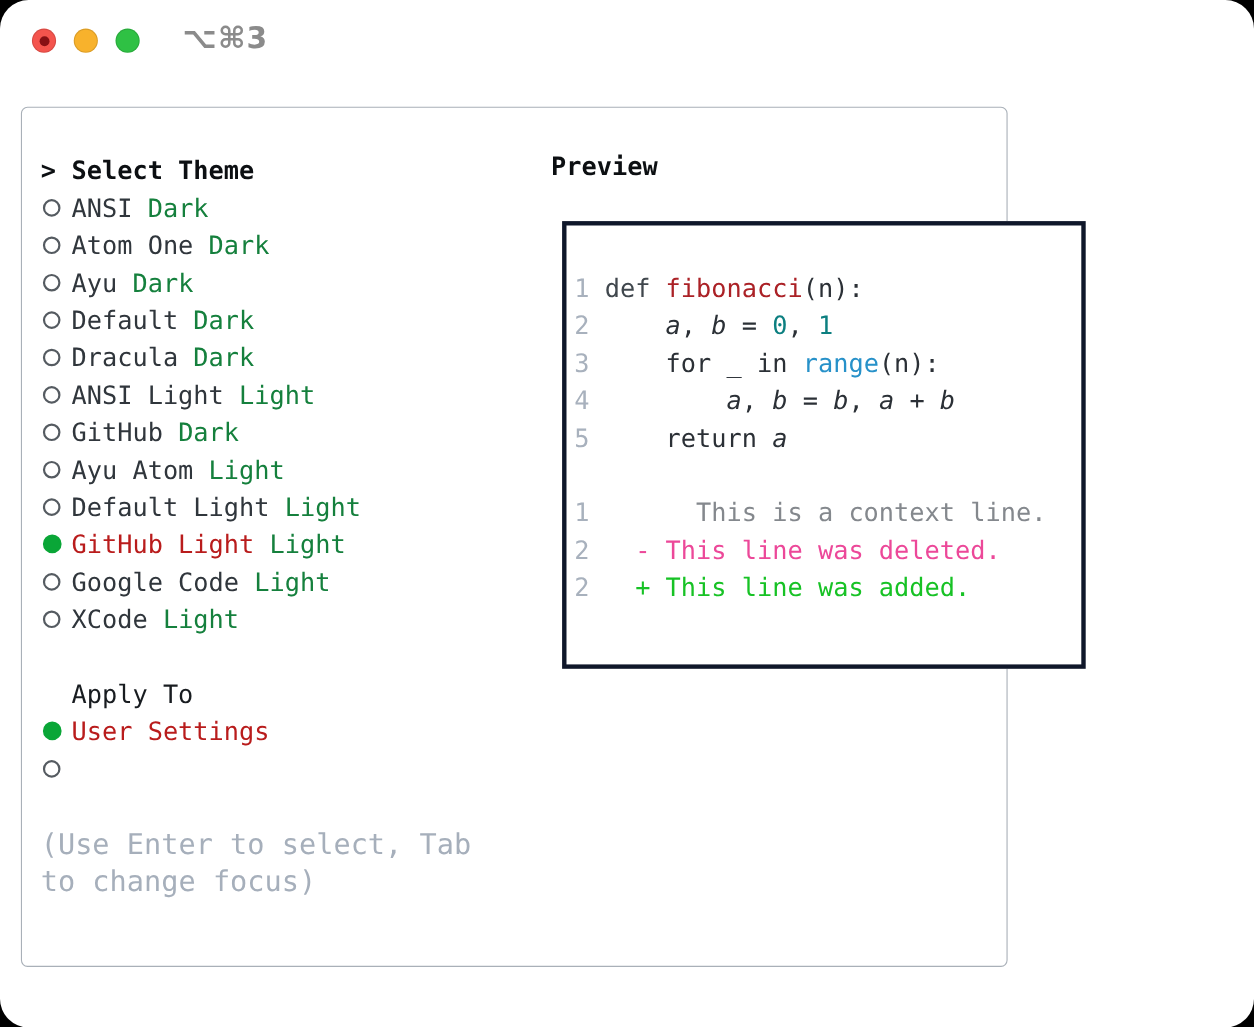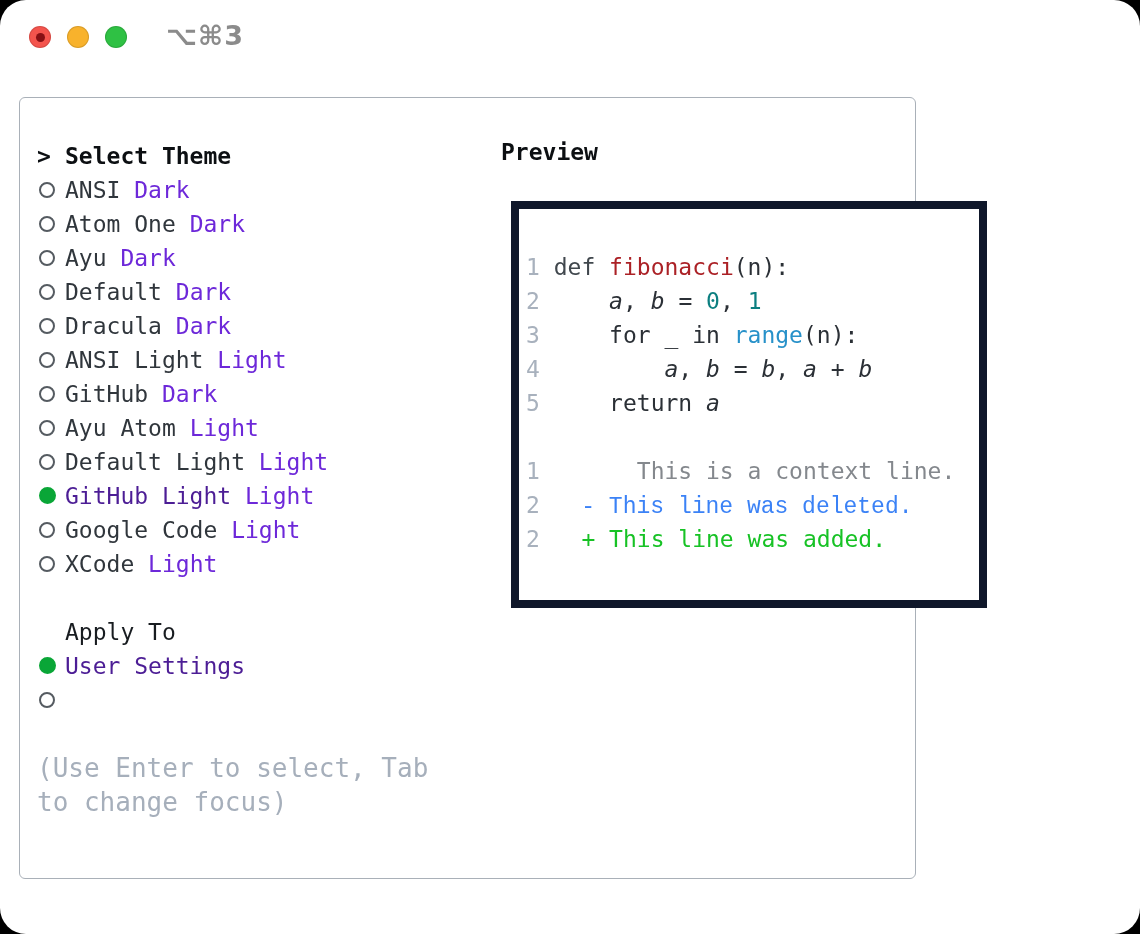--- a/index.html
+++ b/index.html
@@ -29,40 +29,40 @@
   .row{height:34px;line-height:34px;white-space:pre;font-size:23px;}
   
   .left-col{position:absolute;left:17px;top:41px;width:430px;}
   .hdr{font-weight:bold;color:#0c0f12;}
   .pfx{display:inline-block;width:28px;vertical-align:top;}
   .cursor{color:#0c0f12;font-weight:bold;}
   .circ{display:inline-block;width:12px;height:12px;border-radius:50%;
         border:2px solid #555b61;vertical-align:middle;margin:0 0 4px 2px;}
   .circ.on{background:#0aa637;border-color:#0aa637;width:13px;height:13px;}
   .nm{color:#30363c;margin-top:45px;}
-  .item.sel .nm{color:#4c1d95;}
-  .variant{color:#6d28d9;}
+  .item.sel .nm{color:#b91c1c;}
+  .variant{color:#15803d;}
   .apply-hdr{color:#181c20;}
   .hint{width:402px;line-height:34px;font-size:26px;color:#a6afbb;white-space:normal;}
   
   .preview-title{position:absolute;left:481px;top:37px;font-weight:bold;color:#0c0f12;}
   .preview-box{
     position:absolute;left:491px;top:103px;width:476px;height:407px;
-    border:8px solid #0f172a;box-sizing:border-box;background:#fff;overflow:hidden;
+    border:4px solid #0f172a;box-sizing:border-box;background:#fff;overflow:hidden;
   }
   .codeblock{padding:41px 0 0 7px;}
   .ln{color:#a8b1bd;}
   .pl{color:#2b3036;}
   .kw{color:#40474d;}
   .fn{color:#ab2126;}
   .bi{color:#2791c9;}
   .lit{color:#0c7f80;}
   .v{color:#2b3036;font-style:italic;}
   .ctx{color:#84888d;}
-  .del{color:#3b82f6;font-family:Liberation Mono, monospace;}
+  .del{color:#ec4899;}
   .add{color:#17c225;text-align:right;}
 </style>
 </head>
 <body>
 
 <div class="window">
 
   <div class="titlebar">
     <span class="tl red"></span>
     <span class="tl yellow"></span>

